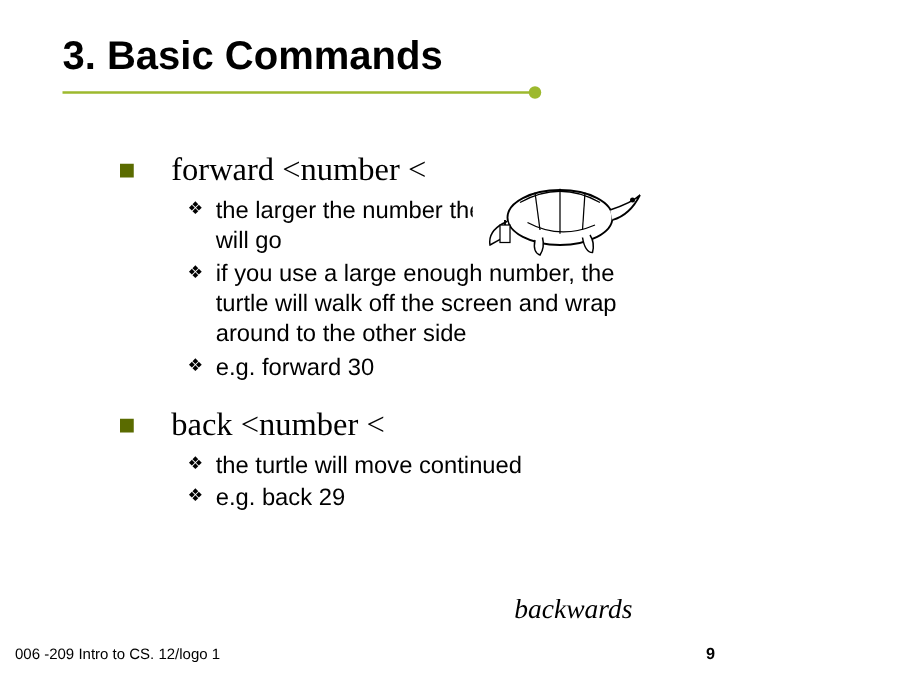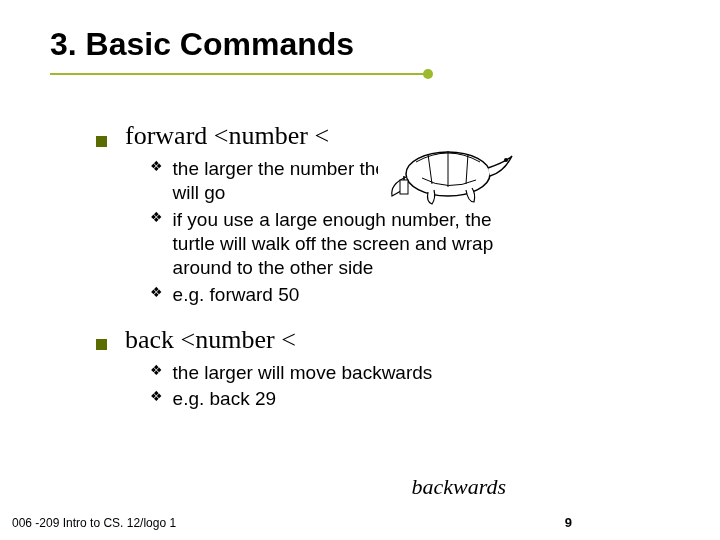--- a/index.html
+++ b/index.html
@@ -38,24 +38,25 @@
     border-radius: 50%;
     background: #9db92e;
     margin-top: -6px;
     margin-left: 373px;
   }
   .body {
     padding: 18px 60px 0 96px;
   }
   .lvl1 {
     display: flex;
-    align-items: center;
+    align-items: flex-start;
     margin: 18px 0 6px 0;
     font-family: "Times New Roman", Times, serif;
     font-size: 26px;
+    gap: 12px;
   }
   .lvl1 .bullet {
     width: 11px;
     height: 11px;
     background: #5a6b00;
     margin-top: 10px;
     margin-right: 18px;
     flex: 0 0 auto;
   }
   .lvl2 {
@@ -139,30 +140,30 @@
     <div class="lvl2">
       <span class="bullet">❖</span>
       <span>the larger the number the farther the turtle will go</span>
     </div>
     <div class="lvl2">
       <span class="bullet">❖</span>
       <span>if you use a large enough number, the turtle will walk off the screen and wrap around to the other side</span>
     </div>
     <div class="lvl2">
       <span class="bullet">❖</span>
-      <span>e.g. forward 50</span>
+      <span>e.g. forward 30</span>
     </div>
 
     <div class="lvl1">
       <span class="bullet"></span>
       <span>back &lt;number  &lt;</span>
     </div>
     <div class="lvl2">
       <span class="bullet">❖</span>
-      <span>the larger will move backwards</span>
+      <span>the turtle will move continued</span>
     </div>
     <div class="lvl2">
       <span class="bullet">❖</span>
       <span>e.g. back 29</span>
     </div>
 
   </div>
 
   <div class="continued">backwards</div>
   <div class="footer-left">006 -209 Intro to CS. 12/logo 1</div>

